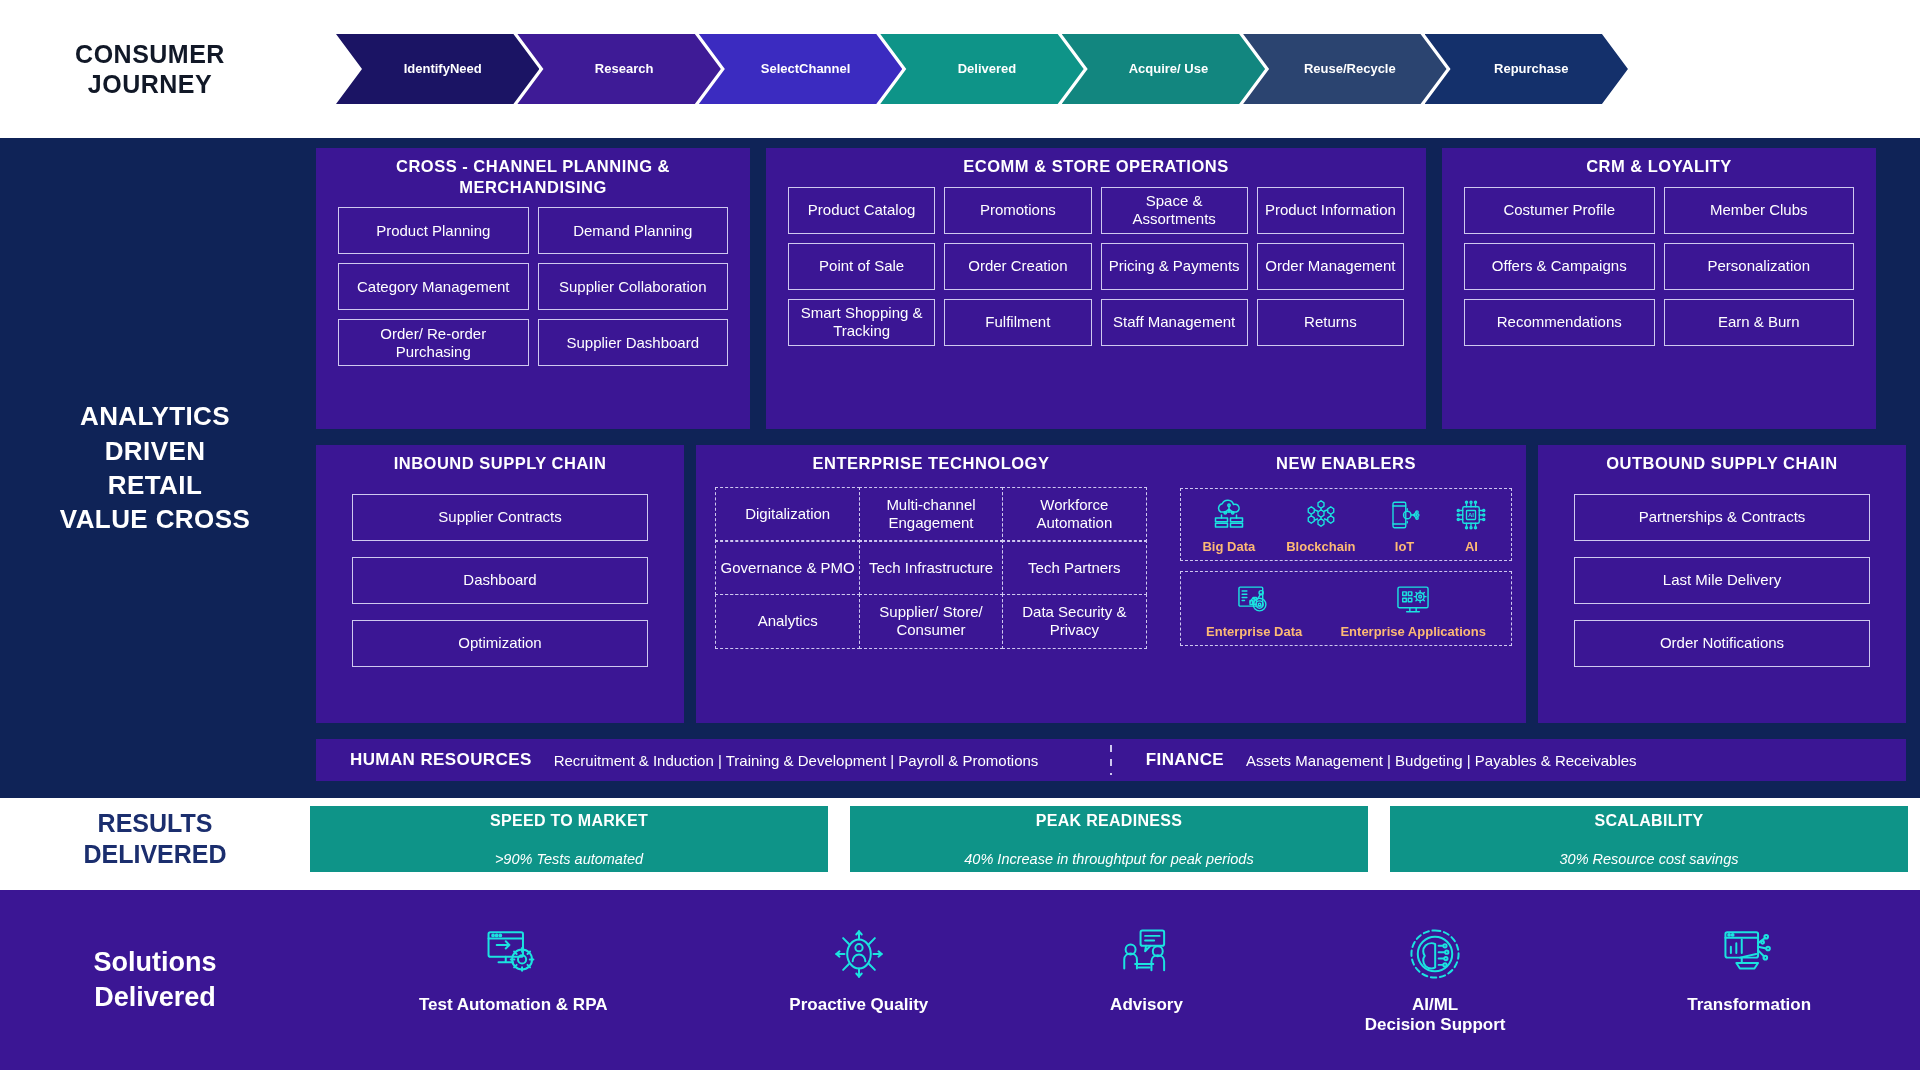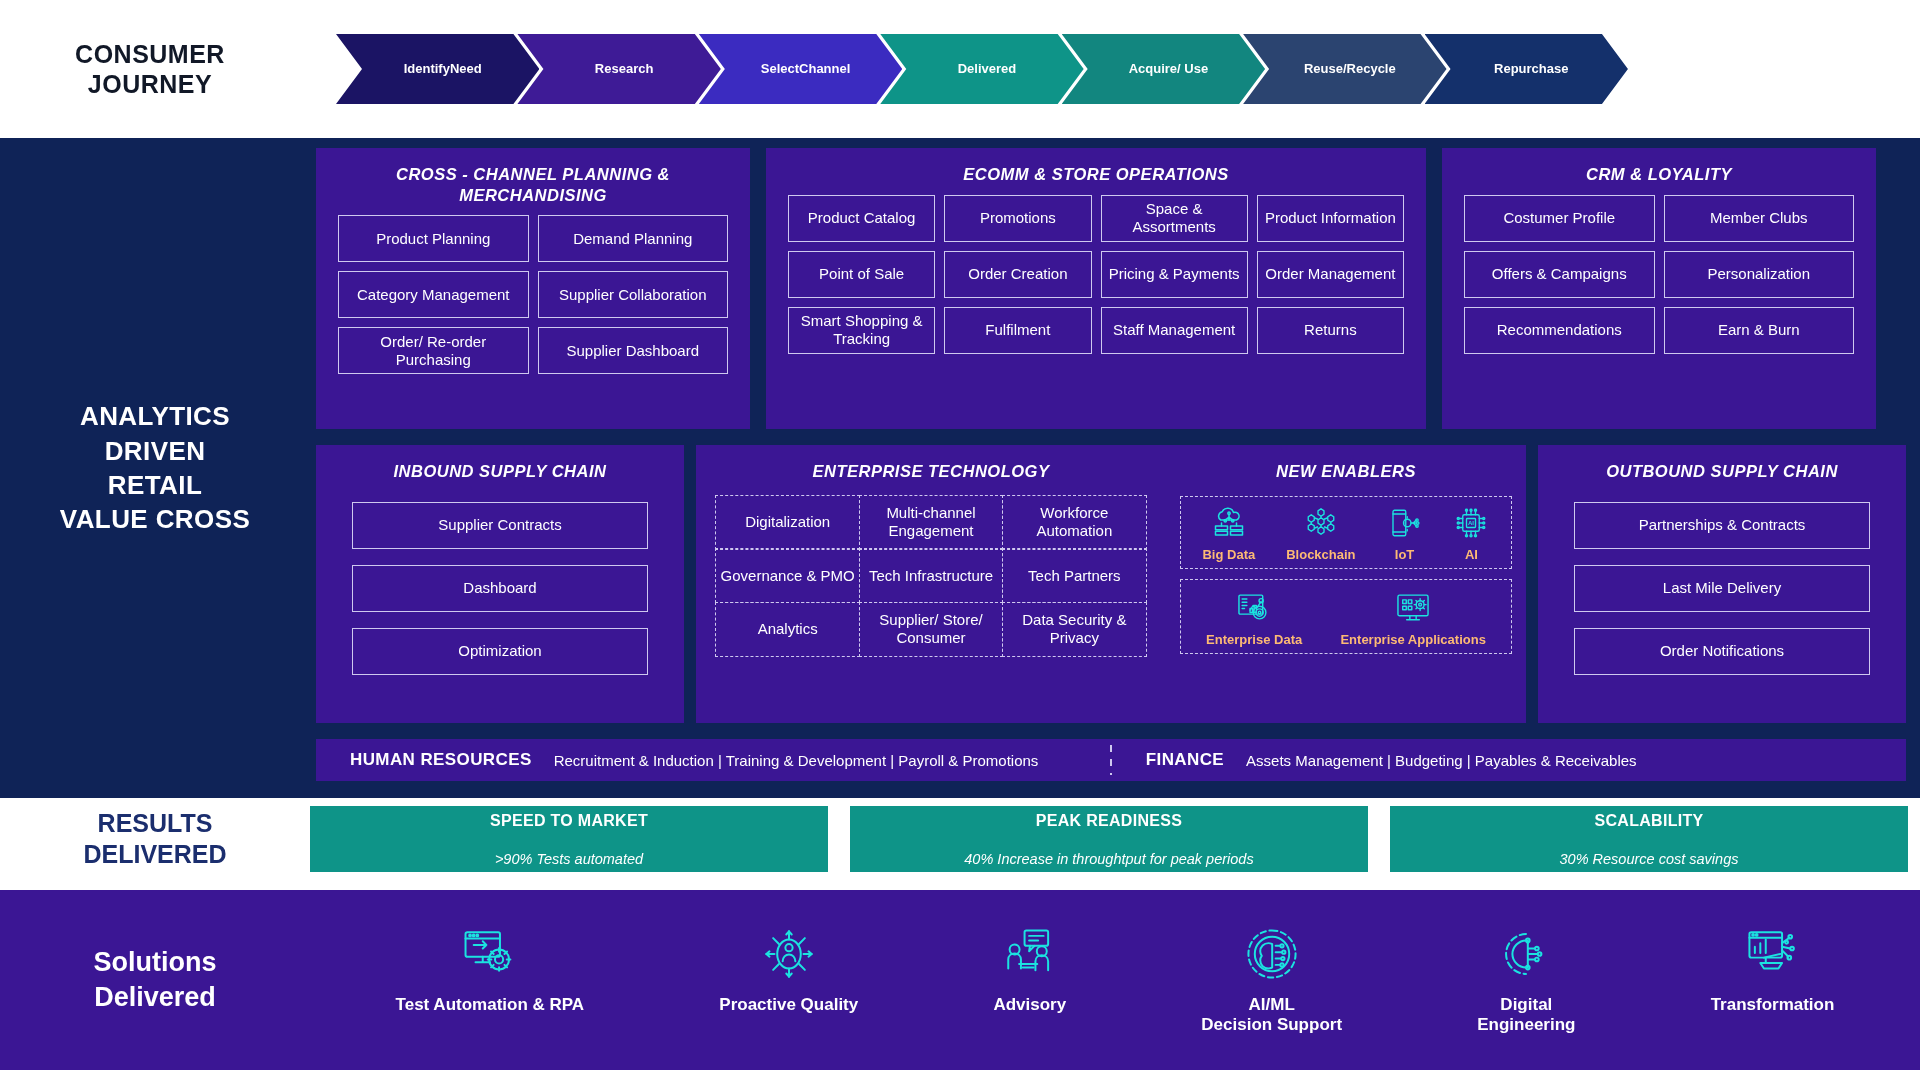--- a/index.html
+++ b/index.html
@@ -40,21 +40,21 @@
     position:absolute; left:0; top:0; width:310px; height:660px;
     display:flex; align-items:center; justify-content:center;
     color:#fff; font-weight:bold; font-size:26px; line-height:1.32; text-align:center;
     letter-spacing:.4px;
   }
   .vc-inner { position:absolute; left:316px; top:10px; right:12px; bottom:8px; }
 
   .panel { background:#3B1694; position:absolute; }
   .panel-title {
     color:#fff; font-weight:bold; font-size:16.5px; text-align:center;
-    letter-spacing:.5px; line-height:1.25; padding:16px 8px 10px;font-style:italic;
+    letter-spacing:.5px; line-height:1.25; padding:8px 8px 10px;
   }
   .cellgrid { display:grid; gap:9px; padding:0 22px 18px; }
   .cell {
     border:1.4px solid #cfc8ef; color:#fff; font-size:15px; line-height:1.2;
     display:flex; align-items:center; justify-content:center; text-align:center;
     min-height:47px; padding:4px 6px;
   }
 
   
   .dashgrid {
@@ -469,39 +469,20 @@
             </svg>
           </span>
           <span>
             <div>AI/ML</div>
             <div>Decision Support</div>
           </span>
         </div>
         <div class="sol">
           <span>
             <svg width="58" height="58" viewBox="0 0 64 64" fill="none" stroke="#1BE3E0" stroke-width="2.2" stroke-linecap="round" stroke-linejoin="round">
-              <path d="M32 10C20 10 10 20 10 32s10 22 22 22" stroke-dasharray="7 4"></path>
-              <path d="M32 17c-8 0-15 7-15 15s7 15 15 15"></path>
-              <path d="M34 20v24M34 26h8M34 32h10M34 38h8"></path>
-              <circle cx="44" cy="26" r="2"></circle>
-              <circle cx="47" cy="32" r="2"></circle>
-              <circle cx="44" cy="38" r="2"></circle>
-              <circle cx="34" cy="17" r="2"></circle>
-              <circle cx="34" cy="47" r="2"></circle>
-              <path d="M34 20v-3M34 44v3"></path>
-            </svg>
-          </span>
-          <span>
-            <div>Digital</div>
-            <div>Engineering</div>
-          </span>
-        </div>
-        <div class="sol">
-          <span>
-            <svg width="58" height="58" viewBox="0 0 64 64" fill="none" stroke="#1BE3E0" stroke-width="2.2" stroke-linecap="round" stroke-linejoin="round">
               <rect x="6" y="8" width="36" height="28" rx="2"></rect>
               <path d="M6 14h36"></path>
               <circle cx="10" cy="11" r="1"></circle>
               <circle cx="14" cy="11" r="1"></circle>
               <path d="M12 31v-7M18 31v-11M24 31v-15"></path>
               <path d="M22 36l18-4"></path>
               <path d="M24 36v6M18 42h24l-4 6H22z"></path>
               <path d="M42 20l8-6M42 24l9 2M42 28l7 7"></path>
               <circle cx="51" cy="13" r="2"></circle>
               <circle cx="53" cy="26" r="2"></circle>

